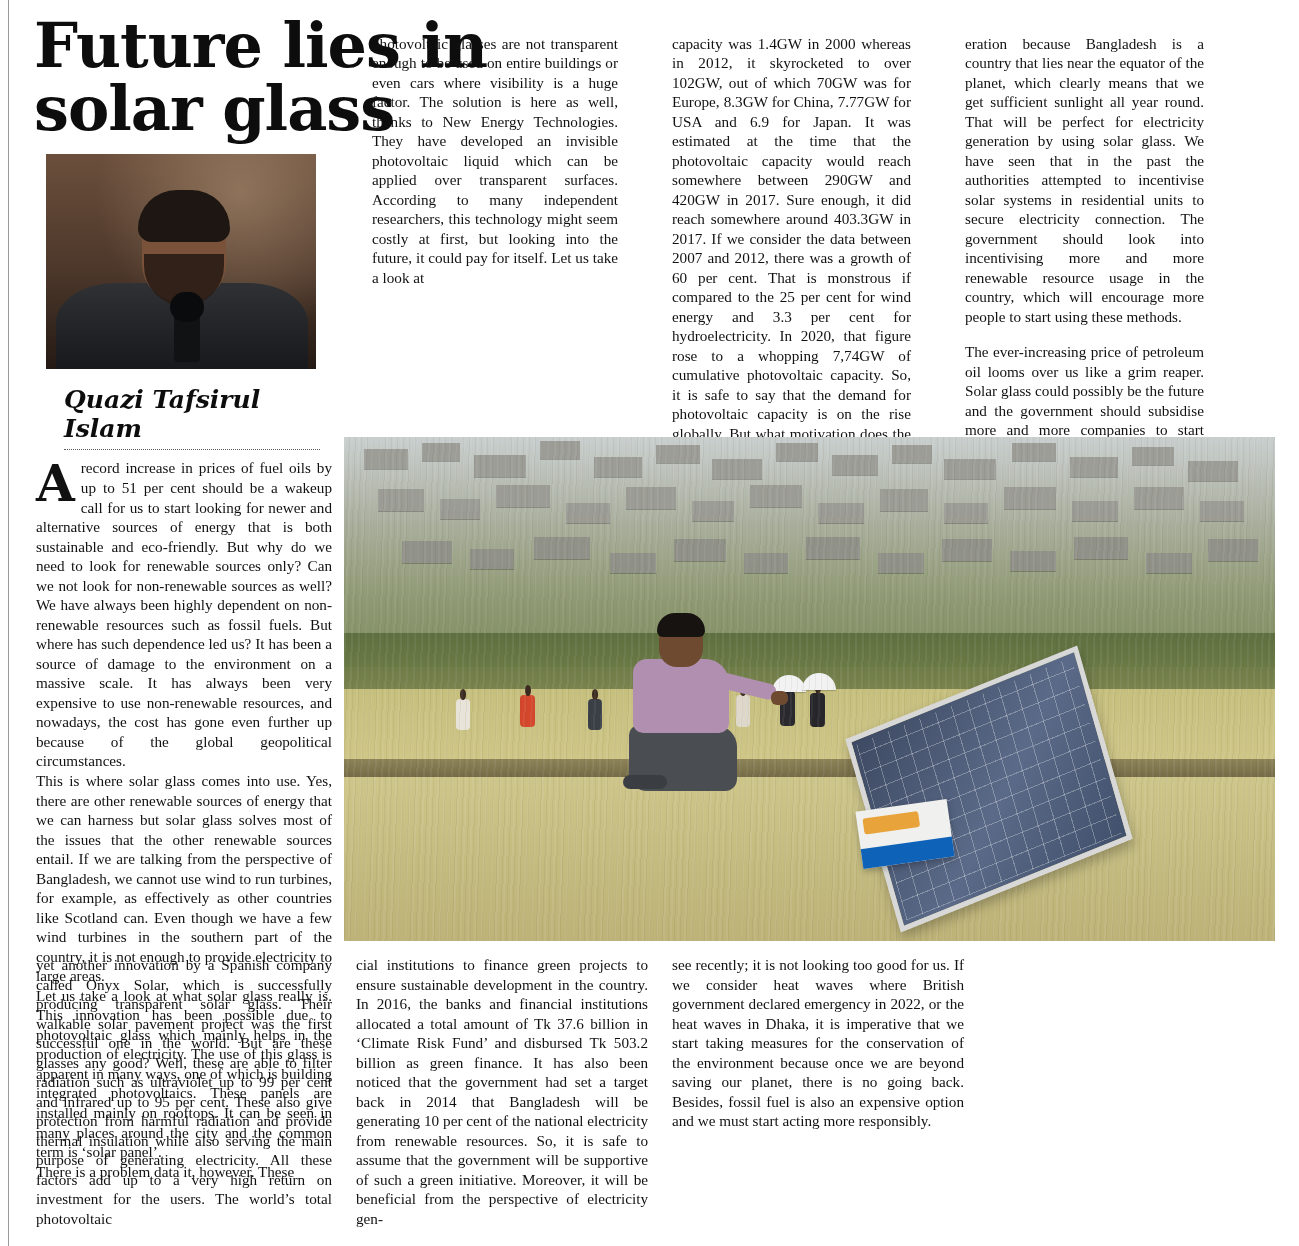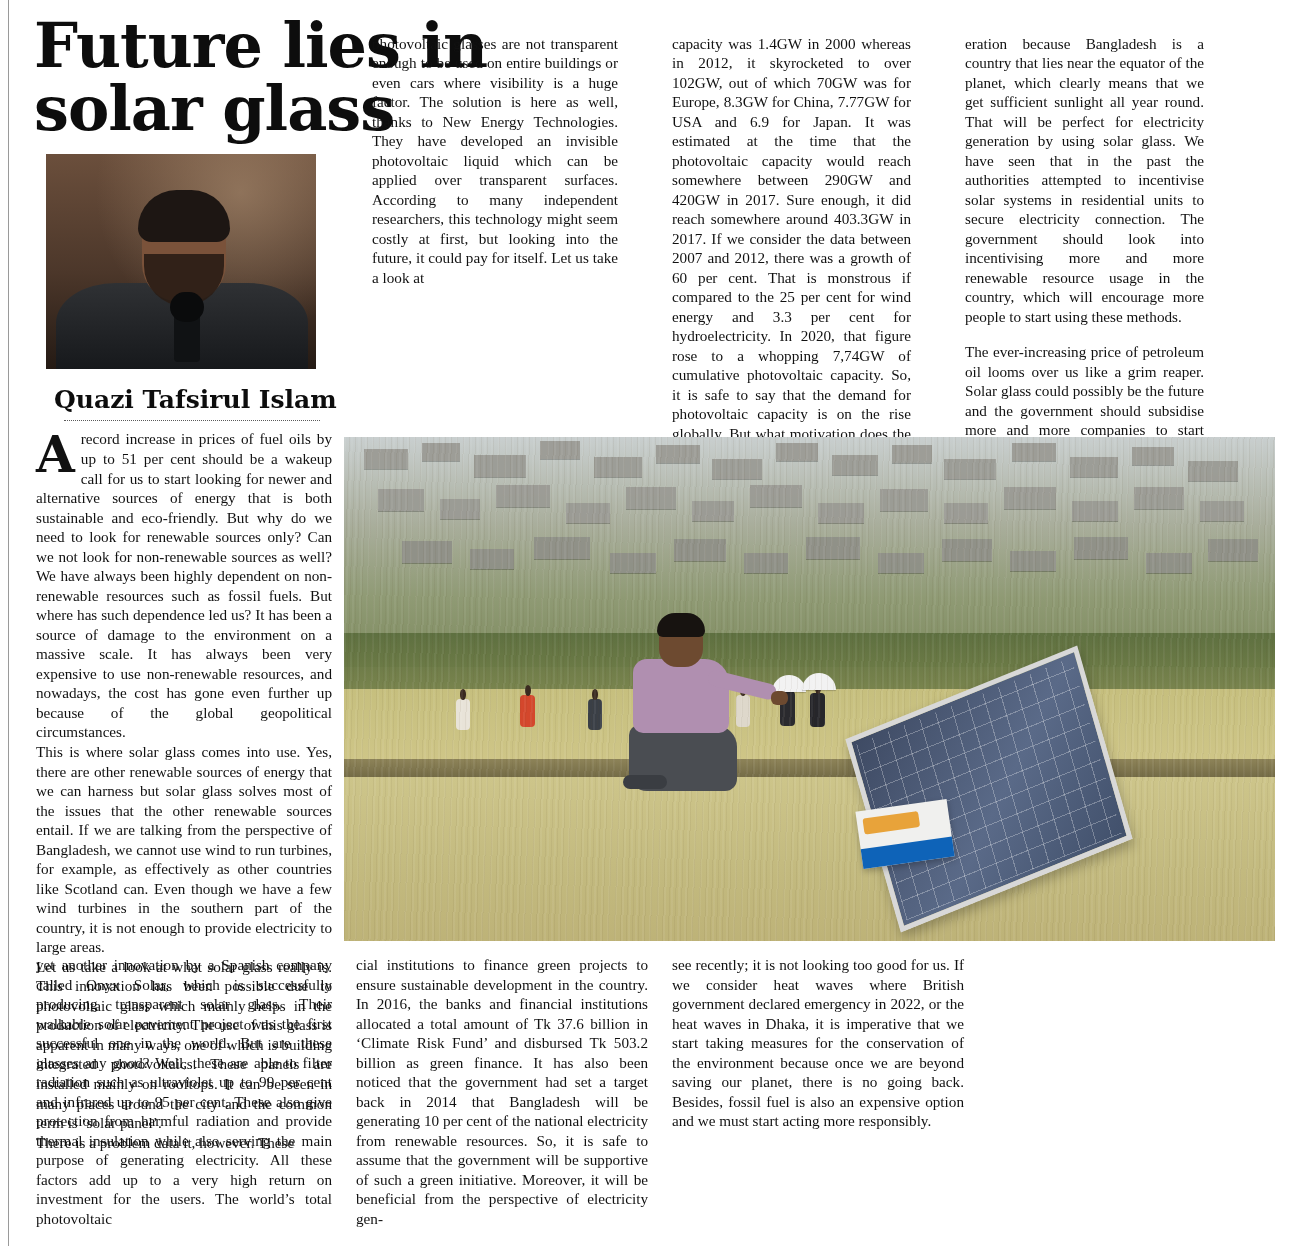--- a/index.html
+++ b/index.html
@@ -125,23 +125,24 @@
     border-radius: 13px 13px 4px 4px;
   }
   .ap-mic::after {
     content:"";
     position:absolute; left:-4px; top:-12px; width:34px; height:30px;
     background:#0a0b0c; border-radius:17px;
   }
 
   .byline {
     font-family: "DejaVu Serif", serif;
+    font-style: italic;
     font-weight: bold;
     font-size: 25px;
-    margin: 16px 0 0 28px;
+    margin: 16px 0 0 38px;
     color: #0d0d0d;
   }
   .byline-rule {
     margin: 6px 0 8px 38px;
     width: 256px;
     border-top: 1px dotted #5a5a5a;
   }
 
   
   .dropcap-p {

